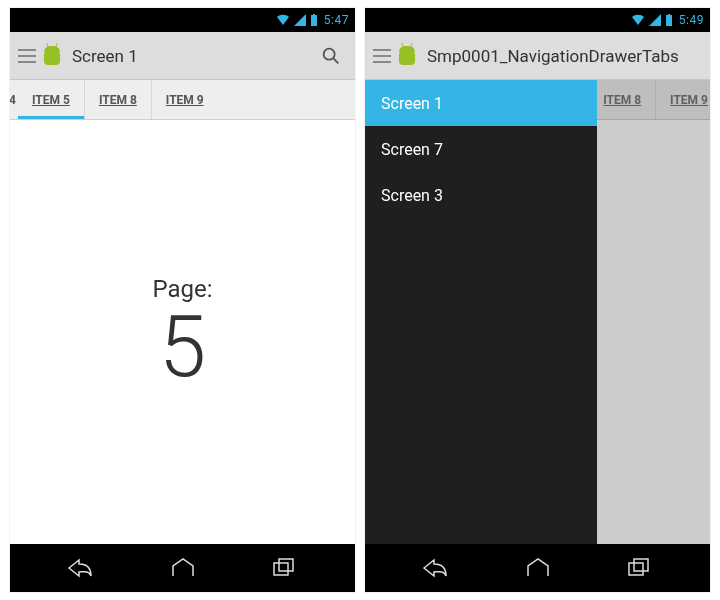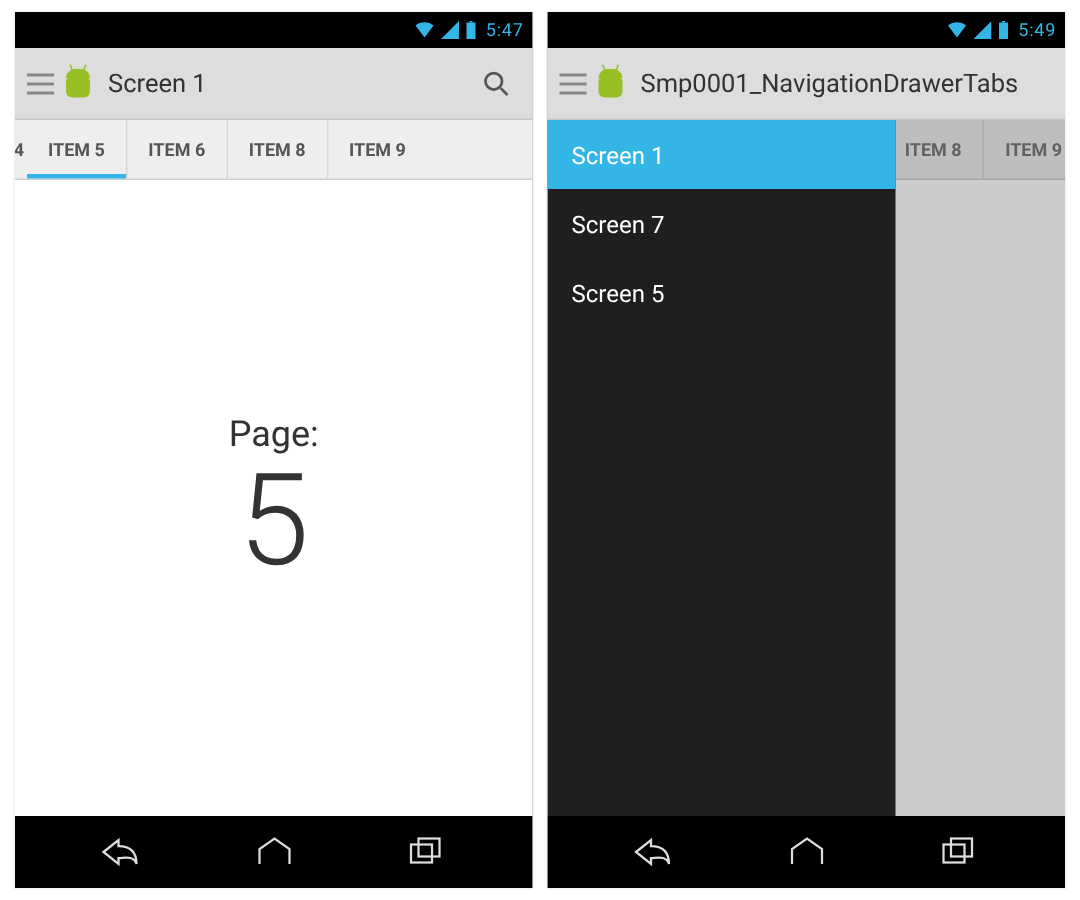--- a/index.html
+++ b/index.html
@@ -102,20 +102,21 @@
     padding: 0 14px;
     height: 100%;
     display: flex;
     align-items: center;
     font-size: 12px;
     color: #555;
     font-weight: 700;
     border-right: 1px solid #d7d7d7;
     position: relative;
     white-space: nowrap;
+    text-decoration: underline;
   }
   .tab.selected::after {
     content:"";
     position:absolute; left:0; right:0; bottom:-1px; height:4px;
     background:#33b5e5;
   }
   .tab.partial-right { border-right:none; padding-right:2px; }
   
   .content {
     flex: 1;
@@ -205,21 +206,20 @@
         <circle cx="10" cy="10" r="6" stroke="#555" stroke-width="2" fill="none"></circle>
         <line x1="15" y1="15" x2="20" y2="20" stroke="#555" stroke-width="2"></line>
       </svg>
     </div>
   </div>
 
   <div class="tabstrip">
     <div class="tabstrip-inner">
       <div class="tab-sep-left">4</div>
       <div class="tab selected">ITEM 5</div>
-      <div class="tab">ITEM 6</div>
       <div class="tab">ITEM 8</div>
       <div class="tab partial-right">ITEM 9</div>
     </div>
   </div>
 
   <div class="content">
     <div class="page-label">Page:</div>
     <div class="page-number">5</div>
   </div>
 
@@ -285,21 +285,21 @@
     </div>
   </div>
 
   <div class="content"></div>
 
   <div class="scrim"></div>
 
   <div class="drawer">
     <div class="drawer-item selected">Screen 1</div>
     <div class="drawer-item">Screen 7</div>
-    <div class="drawer-item">Screen 5</div>
+    <div class="drawer-item">Screen 3</div>
   </div>
 
   <div class="navbar">
     <div class="nav-btn">
       <svg width="28" height="20" viewBox="0 0 28 20">
         <path d="M2 10 L12 2 L12 6 C22 6 24 12 24 18 C22 12 16 14 12 14 L12 18 Z" fill="none" stroke="#ddd" stroke-width="1.5"></path>
       </svg>
     </div>
     <div class="nav-btn">
       <svg width="26" height="20" viewBox="0 0 26 20">

